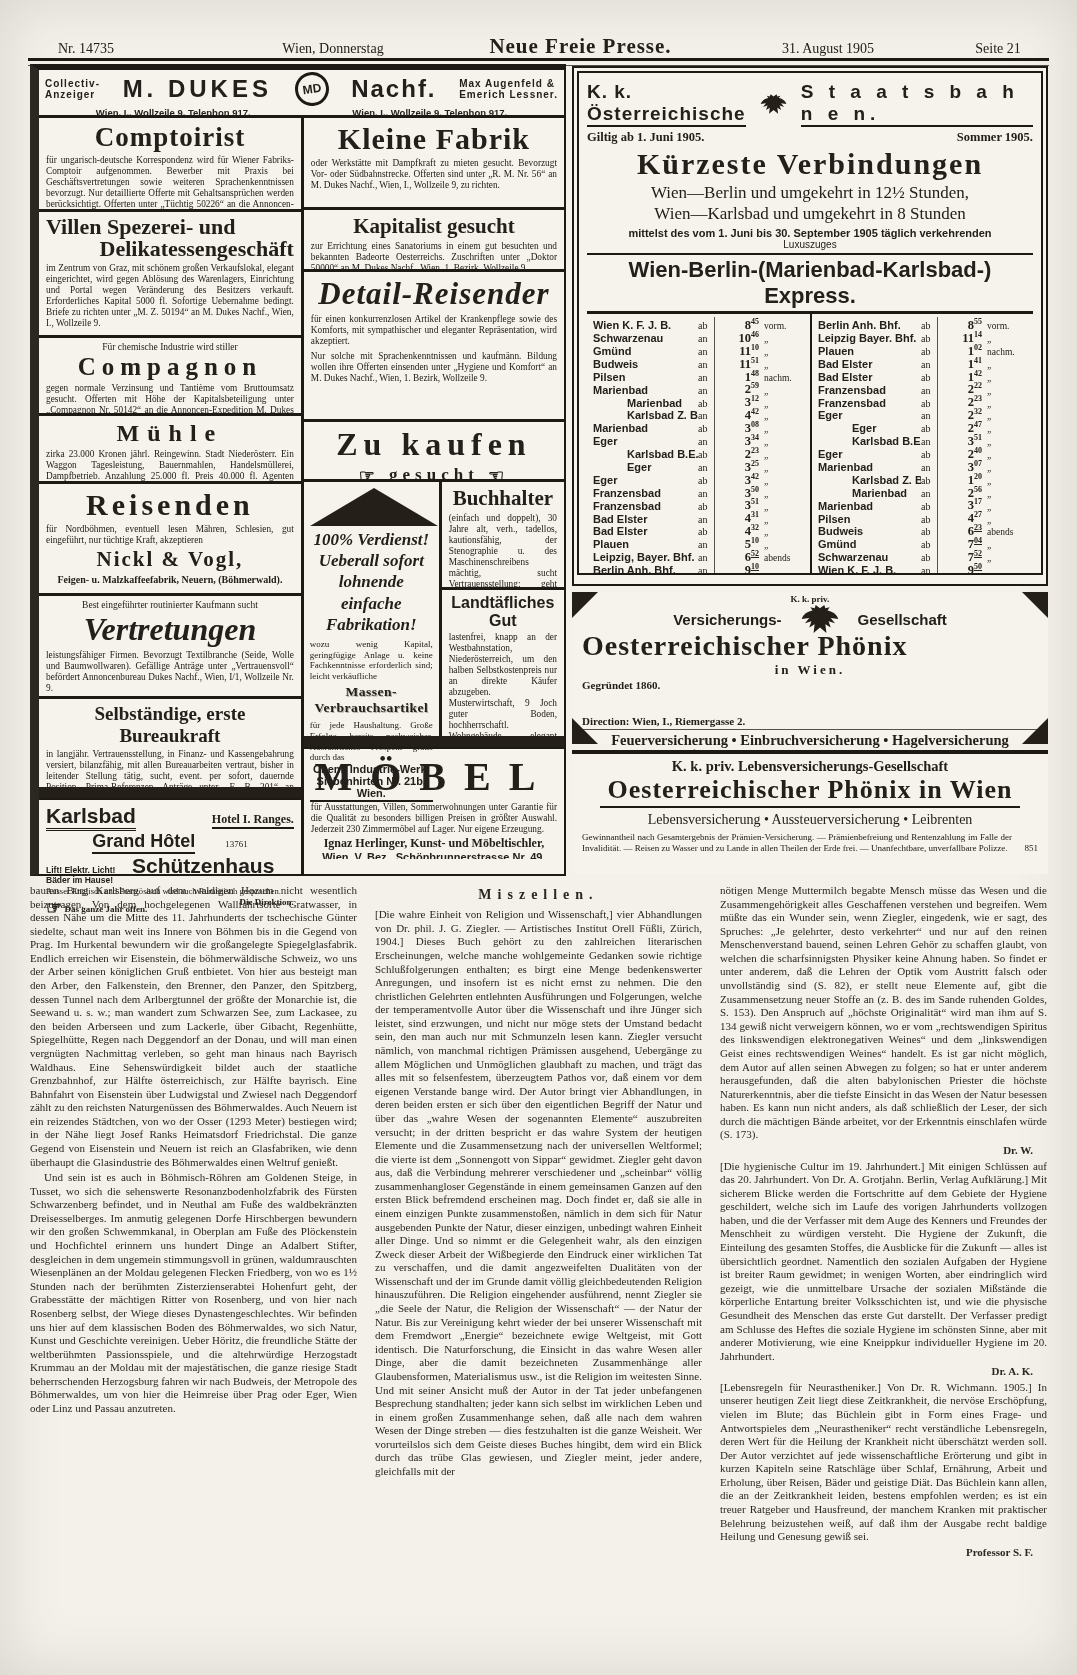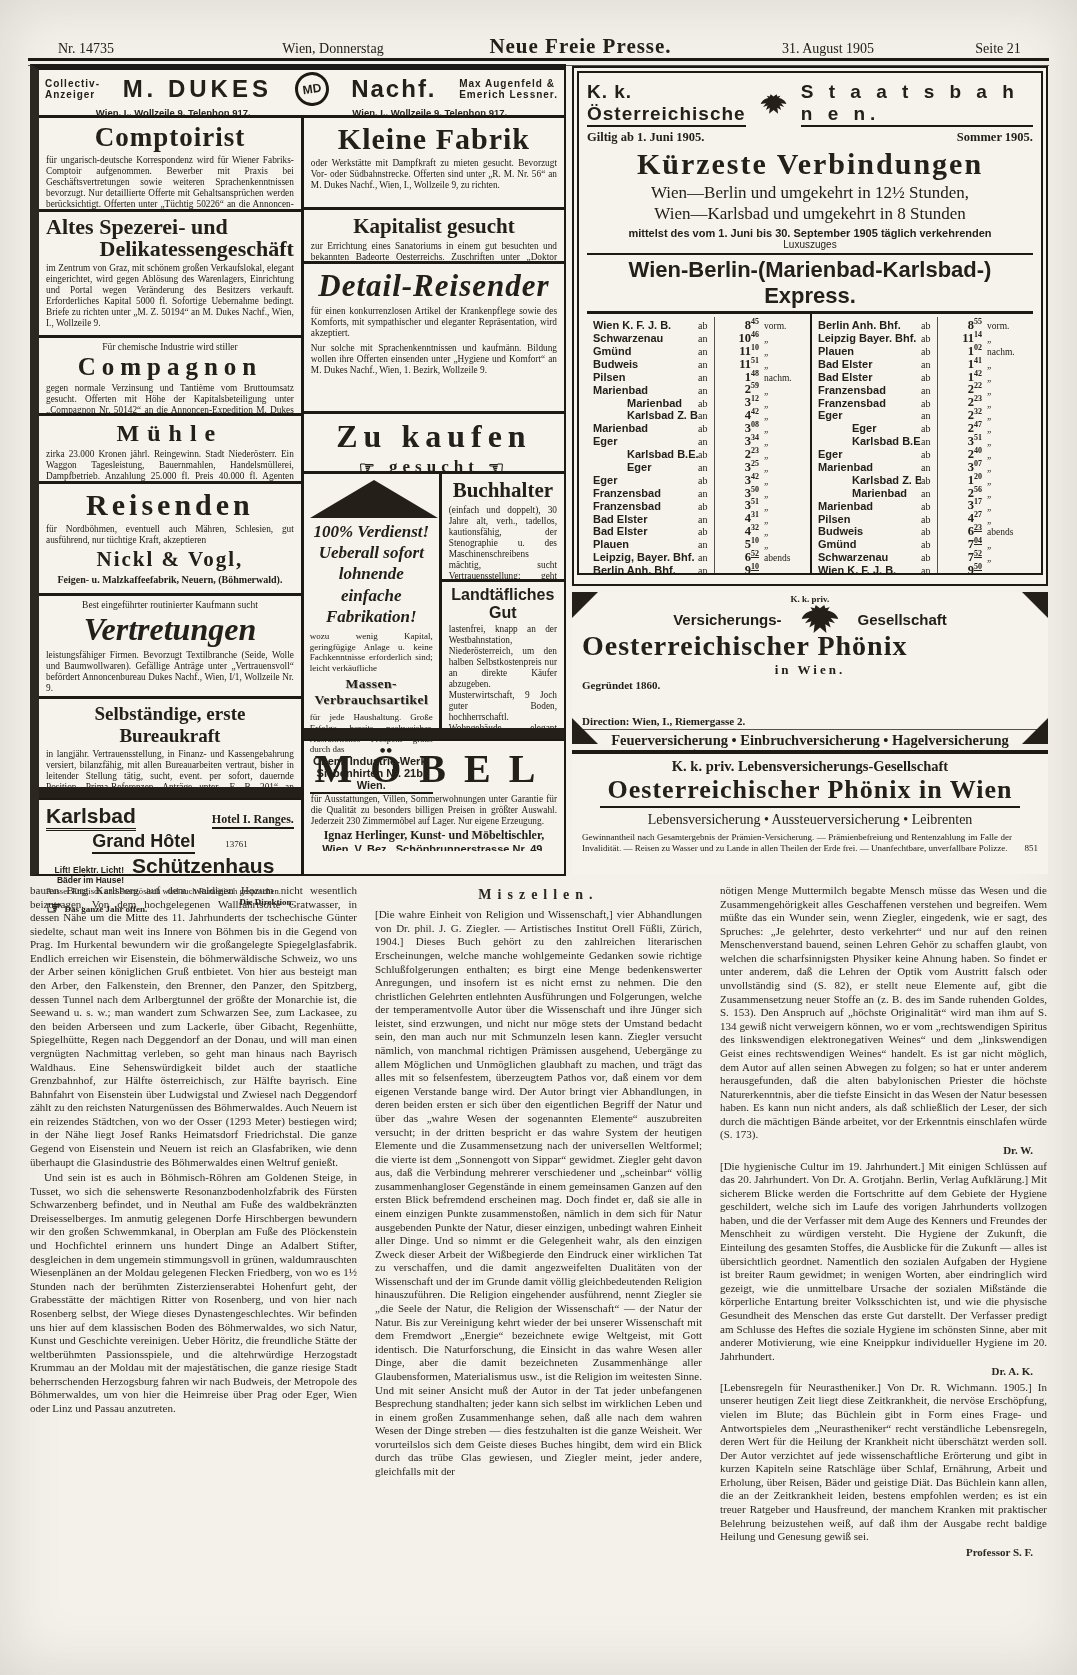--- a/index.html
+++ b/index.html
@@ -56,21 +56,21 @@
   .subsig{text-align:center;font-size:10px;font-weight:bold;}
   .heavybar{height:11px;background:#241f19;border-bottom:2px solid #1d1a15;}
   
   .karlsbad{padding:4px 7px;box-sizing:border-box;}
   .kb-row1{display:flex;justify-content:space-between;align-items:baseline;}
   .kb-name{font-family:"Liberation Sans",sans-serif;font-weight:bold;font-size:21px;border-bottom:3px double #1d1a15;}
   .kb-rank{font-weight:bold;font-size:12px;border-bottom:2px solid #1d1a15;}
   .kb-row2{display:flex;justify-content:center;align-items:baseline;gap:30px;}
   .kb-grand{font-family:"Liberation Sans",sans-serif;font-weight:bold;font-size:18px;border-bottom:2px solid #1d1a15;}
   .kb-num{font-size:9px;}
-  .kb-row3{display:flex;align-items:baseline;gap:8px;text-align:right;}
+  .kb-row3{display:flex;align-items:baseline;gap:8px;}
   .kb-lift{font-family:"Liberation Sans",sans-serif;font-weight:bold;font-size:8.5px;width:78px;line-height:1.2;}
   .kb-schuetz{font-family:"Liberation Sans",sans-serif;font-weight:bold;font-size:21px;}
   .kb-small{font-size:8.6px;display:flex;justify-content:space-between;margin-top:1px;}
   .kb-small b{font-size:9px;}
   
   .splitrow{display:flex;}
   .vbox{width:53%;border-right:3px solid #1d1a15;box-sizing:border-box;padding:4px 6px;text-align:center;}
   .rstack{flex:1;}
   .pyramid{width:0;height:0;border-left:64px solid transparent;border-right:64px solid transparent;border-bottom:38px solid #241f19;margin:2px auto 4px auto;}
   .v1{font-size:17px;font-weight:bold;font-style:italic;}
@@ -173,37 +173,37 @@
 
     <div class="adcols">
 
       <div class="col-l">
         <div class="ad" style="height:94px">
           <h2 class="h-comptoirist">Comptoirist</h2>
           <div class="body">für ungarisch-deutsche Korrespondenz wird für Wiener Fabriks-Comptoir aufgenommen. Bewerber mit Praxis bei Geschäftsvertretungen sowie weiteren Sprachenkenntnissen bevorzugt. Nur detaillierte Offerte mit Gehaltsansprüchen werden berücksichtigt. Offerten unter „Tüchtig 50226“ an die Annoncen-Expedition M. Dukes Nachf., Wien, I., Wollzeile 9.</div>
         </div>
         <div class="ad" style="height:126px">
           <h2 class="h-spezerei" style="text-align:left;">
-            <span>Altes Spezerei- und</span>
+            <span>Villen Spezerei- und</span>
             <span class="l2">Delikatessengeschäft</span>
           </h2>
           <div class="body">im Zentrum von Graz, mit schönem großen Verkaufslokal, elegant eingerichtet, wird gegen Ablösung des Warenlagers, Einrichtung und Portal wegen Veränderung des Besitzers verkauft. Erforderliches Kapital 5000 fl. Sofortige Uebernahme bedingt. Briefe zu richten unter „M. Z. 50194“ an M. Dukes Nachf., Wien, I., Wollzeile 9.</div>
         </div>
         <div class="ad" style="height:78px">
           <div class="kicker">Für chemische Industrie wird stiller</div>
           <h2 class="h-compagnon">Compagnon</h2>
           <div class="body">gegen normale Verzinsung und Tantième vom Bruttoumsatz gesucht. Offerten mit Höhe der Kapitalsbeteiligung unter „Compagnon Nr. 50142“ an die Annoncen-Expedition M. Dukes Nachf., Wien, I., Wollzeile 9.</div>
         </div>
         <div class="ad" style="height:68px">
           <h2 class="h-muehle">Mühle</h2>
           <div class="body">zirka 23.000 Kronen jährl. Reingewinn. Stadt Niederösterr. Ein Waggon Tagesleistung, Bauernmahlen, Handelsmüllerei, Dampfbetrieb. Anzahlung 25.000 fl. Preis 40.000 fl. Agenten ausgeschlossen. Briefe unter „Rentabel 2408“ an M. Dukes Nachf., Wien, I. Wollzeile 9.</div>
         </div>
         <div class="ad" style="height:112px">
           <h2 class="h-reisenden">Reisenden</h2>
-          <div class="body">für Nordböhmen, eventuell auch Mähren, Schlesien, gut ausführend, nur tüchtige Kraft, akzeptieren</div>
+          <div class="body">für Nordböhmen, eventuell lesen Mähren, Schlesien, gut eingeführt, nur tüchtige Kraft, akzeptieren</div>
           <h2 class="h-nickl">Nickl &amp; Vogl,</h2>
           <div class="subsig">Feigen- u. Malzkaffeefabrik, Neuern, (Böhmerwald).</div>
         </div>
         <div class="ad" style="height:103px">
           <div class="kicker">Best eingeführter routinierter Kaufmann sucht</div>
           <h2 class="h-vertretungen">Vertretungen</h2>
           <div class="body">leistungsfähiger Firmen. Bevorzugt Textilbranche (Seide, Wolle und Baumwollwaren). Gefällige Anträge unter „Vertrauensvoll“ befördert Annoncenbureau Dukes Nachf., Wien, I/1, Wollzeile Nr. 9.</div>
         </div>
         <div class="ad" style="height:88px;border-bottom:none;">
           <h2 class="h-bureau">Selbständige, erste Bureaukraft</h2>
@@ -232,21 +232,21 @@
             <b>Die Direktion.</b>
           </div>
         </div>
       </div>
 
       <div class="col-m">
         <div class="ad" style="height:92px">
           <h2 class="h-kleinefabrik">Kleine Fabrik</h2>
           <div class="body">oder Werkstätte mit Dampfkraft zu mieten gesucht. Bevorzugt Vor- oder Südbahnstrecke. Offerten sind unter „R. M. Nr. 56“ an M. Dukes Nachf., Wien, I., Wollzeile 9, zu richten.</div>
         </div>
-        <div class="ad" style="height:54px">
+        <div class="ad" style="height:62px">
           <h2 class="h-kapitalist">Kapitalist gesucht</h2>
           <div class="body">zur Errichtung eines Sanatoriums in einem gut besuchten und bekannten Badeorte Oesterreichs. Zuschriften unter „Doktor 50000“ an M. Dukes Nachf., Wien, 1. Bezirk, Wollzeile 9.</div>
         </div>
         <div class="ad" style="height:150px">
           <h2 class="h-detail">Detail-Reisender</h2>
           <div class="body">für einen konkurrenzlosen Artikel der Krankenpflege sowie des Komforts, mit sympathischer und eleganter Repräsentation, wird akzeptiert.</div>
           <div class="body" style="margin-top:4px">Nur solche mit Sprachenkenntnissen und kaufmänn. Bildung wollen ihre Offerten einsenden unter „Hygiene und Komfort“ an M. Dukes Nachf., Wien, 1. Bezirk, Wollzeile 9.</div>
         </div>
         <div class="ad" style="height:60px">
           <h2 class="h-zukaufen">Zu kaufen</h2>

